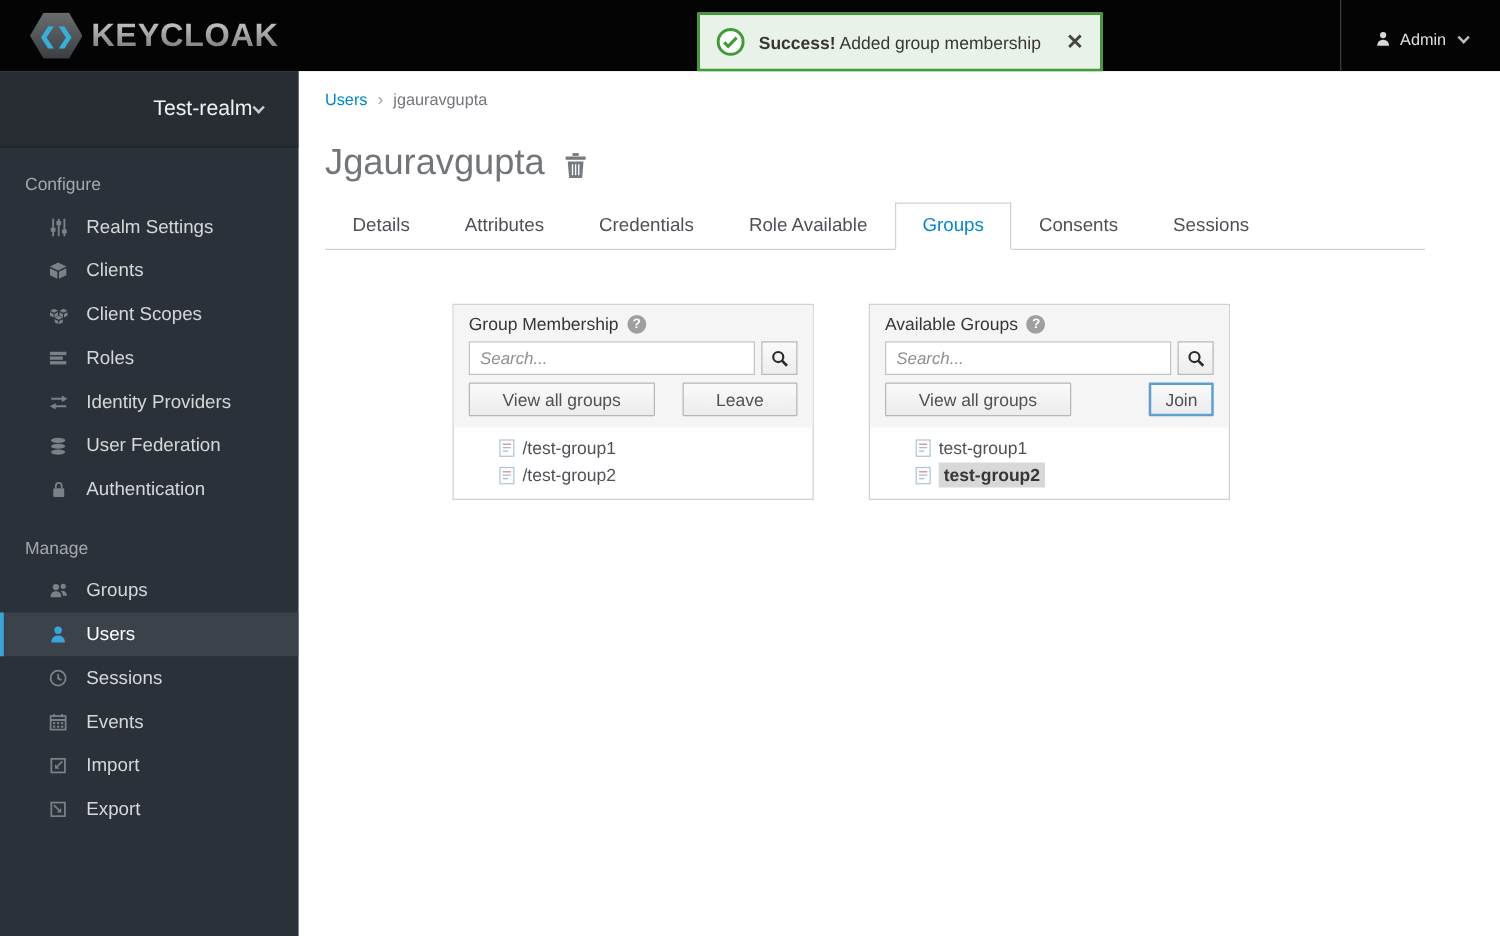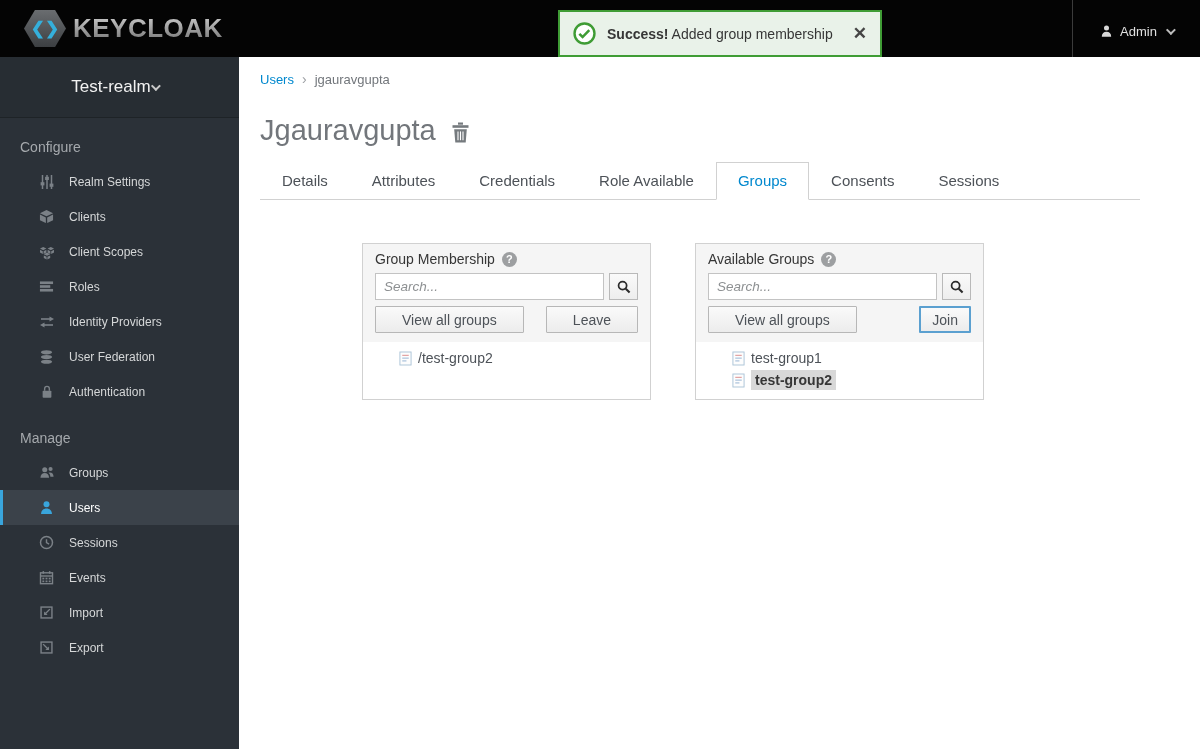--- a/index.html
+++ b/index.html
@@ -51,28 +51,28 @@
   .alert-text b { font-weight: 700; }
   .alert-close { margin-left: auto; font-size: 17px; font-weight: 700; color: #454545; cursor: pointer; line-height: 1; }
 
   
   .sidebar {
     position: absolute; top: 57px; left: 0; width: 239px; height: 692px;
     background: #2b3138;
   }
   .realm-selector {
     height: 61px; background: #272d33; border-bottom: 1px solid #1e2327;
-    display: flex; align-items: center; justify-content: center;
+    display: flex; align-items: center; justify-content: flex-end;
     padding: 0 30px 0 20px; color: #f2f2f2; font-size: 17px; cursor: pointer;
   }
   .section-label { color: #a5a9ad; font-size: 14px; padding: 21px 20px 9px 20px; }
   .nav-item {
     height: 35px; display: flex; align-items: center; gap: 13px;
     padding-left: 34px; border-left: 3px solid transparent;
-    color: #d5d7d8; font-size: 12px; cursor: pointer;
+    color: #d5d7d8; font-size: 15px; cursor: pointer;
   }
   .nav-item.active {
     background: #3b424a; border-left-color: #39a5dc; color: #ffffff;
   }
   .nav-icon { width: 19px; display: flex; justify-content: center; color: #7b8187; }
   .nav-item.active .nav-icon { color: #39a5dc; }
 
   
   .content { position: absolute; left: 239px; top: 57px; width: 961px; height: 692px; background: #fff; }
   .breadcrumb { display: flex; align-items: center; gap: 8px; padding: 14px 0 0 21px; font-size: 13px; }
@@ -379,20 +379,29 @@
         </div>
       </div>
       <div class="panel-list">
         <div class="tree-item">
           <svg width="13" height="15" viewBox="0 0 14 16">
             <rect x="1" y="1" width="12" height="14" fill="#fdfdfd" stroke="#a9c2d6"></rect>
             <line x1="3.5" y1="4.6" x2="10.5" y2="4.6" stroke="#df9a9a" stroke-width="1.2"></line>
             <line x1="3.5" y1="7.6" x2="10.5" y2="7.6" stroke="#a2bcd8" stroke-width="1.2"></line>
             <line x1="3.5" y1="10.6" x2="8" y2="10.6" stroke="#a2bcd8" stroke-width="1.2"></line>
           </svg>
+          <span class="ti-label">/test-group1</span>
+        </div>
+        <div class="tree-item">
+          <svg width="13" height="15" viewBox="0 0 14 16">
+            <rect x="1" y="1" width="12" height="14" fill="#fdfdfd" stroke="#a9c2d6"></rect>
+            <line x1="3.5" y1="4.6" x2="10.5" y2="4.6" stroke="#df9a9a" stroke-width="1.2"></line>
+            <line x1="3.5" y1="7.6" x2="10.5" y2="7.6" stroke="#a2bcd8" stroke-width="1.2"></line>
+            <line x1="3.5" y1="10.6" x2="8" y2="10.6" stroke="#a2bcd8" stroke-width="1.2"></line>
+          </svg>
           <span class="ti-label">/test-group2</span>
         </div>
       </div>
     </div>
 
     <div class="panel">
       <div class="panel-header">
         <div class="panel-title">
           <span>Available Groups</span>
           <span class="help-icon">?</span>

